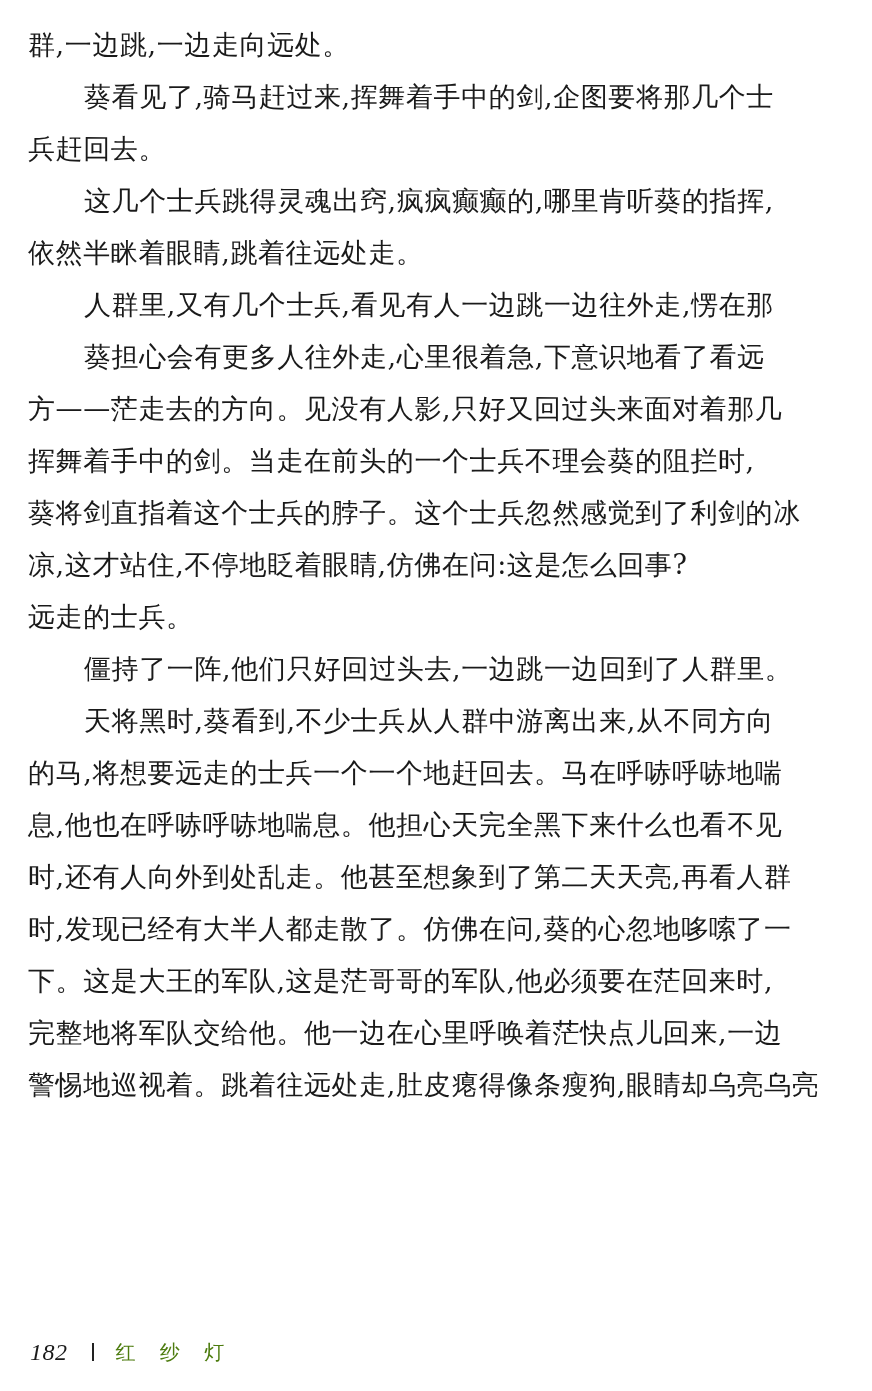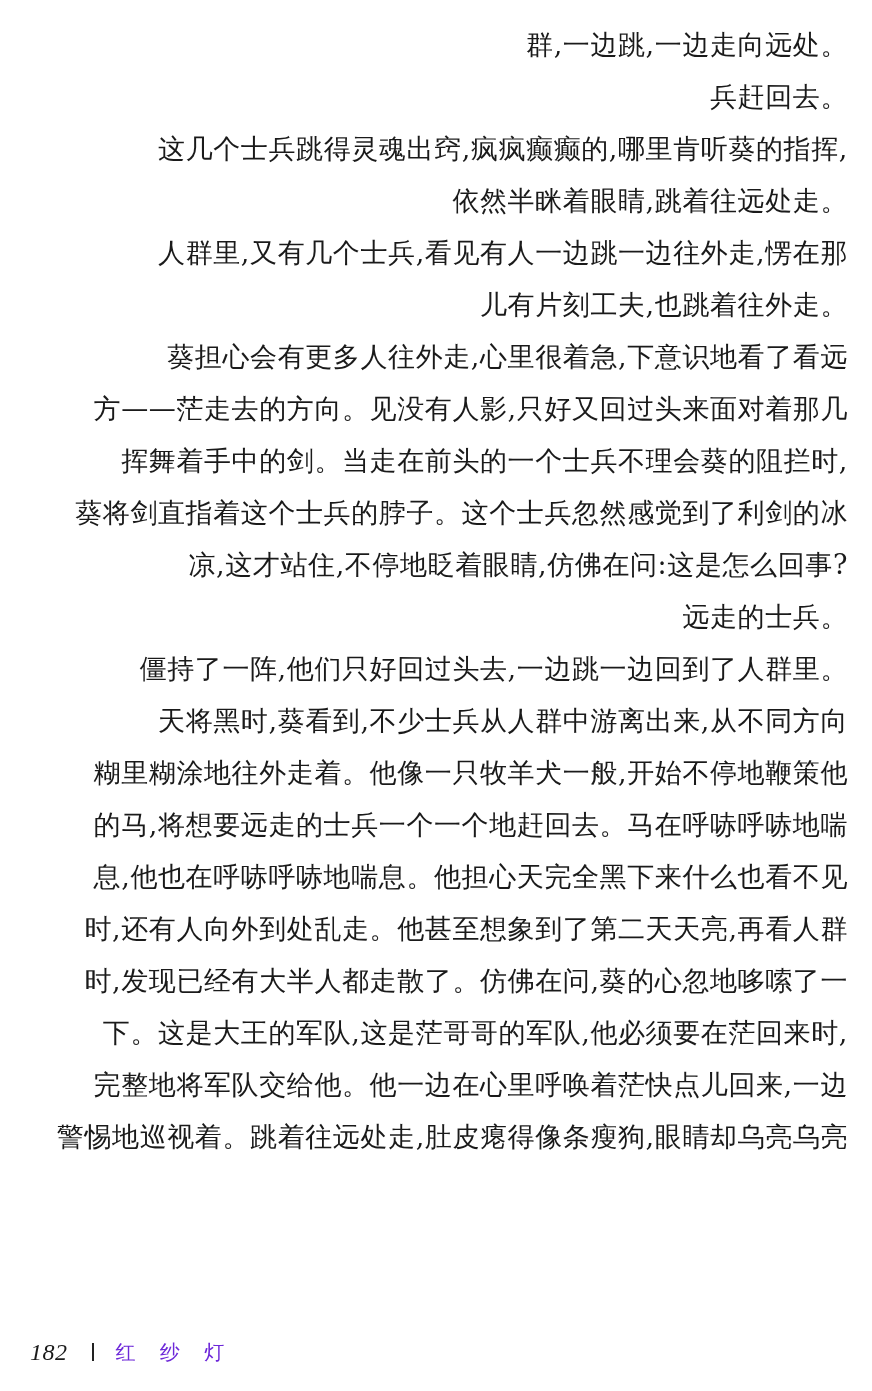--- a/index.html
+++ b/index.html
@@ -20,21 +20,20 @@
     left: 28px;
     top: 19px;
     width: 820px;
   }
   .line {
     height: 52px;
     line-height: 52px;
     font-size: 27px;
     white-space: nowrap;
     letter-spacing: 0.6px;
-    text-align: right;
   }
   .line.indent {
     padding-left: 56px;
   }
   .footer {
     position: absolute;
     left: 30px;
     top: 1334px;
     height: 36px;
     display: flex;
@@ -50,43 +49,42 @@
   .footer-divider {
     display: inline-block;
     width: 2px;
     height: 18px;
     background: #222;
     margin-left: 24px;
     margin-right: 22px;
   }
   .book-title {
     font-size: 20px;
-    color: #6d28d9;
+    color: #4d7c0f;
     letter-spacing: 9px;
   }
 </style>
 </head>
 <body>
 
 <div class="page-body">
   <div class="line">群,一边跳,一边走向远处。</div>
+  <div class="line indent">葵看见了,骑马赶过来,挥舞着手中的剑,企图要将那几个士</div>
   <div class="line">兵赶回去。</div>
   <div class="line indent">这几个士兵跳得灵魂出窍,疯疯癫癫的,哪里肯听葵的指挥,</div>
   <div class="line">依然半眯着眼睛,跳着往远处走。</div>
   <div class="line indent">人群里,又有几个士兵,看见有人一边跳一边往外走,愣在那</div>
-  <div class="line">儿有片刻工夫,也跳着往外走。</div>
   <div class="line indent">葵担心会有更多人往外走,心里很着急,下意识地看了看远</div>
   <div class="line">方——茫走去的方向。见没有人影,只好又回过头来面对着那几</div>
   <div class="line">挥舞着手中的剑。当走在前头的一个士兵不理会葵的阻拦时,</div>
   <div class="line">葵将剑直指着这个士兵的脖子。这个士兵忽然感觉到了利剑的冰</div>
   <div class="line">凉,这才站住,不停地眨着眼睛,仿佛在问:这是怎么回事?</div>
   <div class="line">远走的士兵。</div>
   <div class="line indent">僵持了一阵,他们只好回过头去,一边跳一边回到了人群里。</div>
   <div class="line indent">天将黑时,葵看到,不少士兵从人群中游离出来,从不同方向</div>
-  <div class="line">糊里糊涂地往外走着。他像一只牧羊犬一般,开始不停地鞭策他</div>
   <div class="line">的马,将想要远走的士兵一个一个地赶回去。马在呼哧呼哧地喘</div>
   <div class="line">息,他也在呼哧呼哧地喘息。他担心天完全黑下来什么也看不见</div>
   <div class="line">时,还有人向外到处乱走。他甚至想象到了第二天天亮,再看人群</div>
   <div class="line">时,发现已经有大半人都走散了。仿佛在问,葵的心忽地哆嗦了一</div>
   <div class="line">下。这是大王的军队,这是茫哥哥的军队,他必须要在茫回来时,</div>
   <div class="line">完整地将军队交给他。他一边在心里呼唤着茫快点儿回来,一边</div>
   <div class="line">警惕地巡视着。跳着往远处走,肚皮瘪得像条瘦狗,眼睛却乌亮乌亮</div>
 </div>
 
 <div class="footer">

